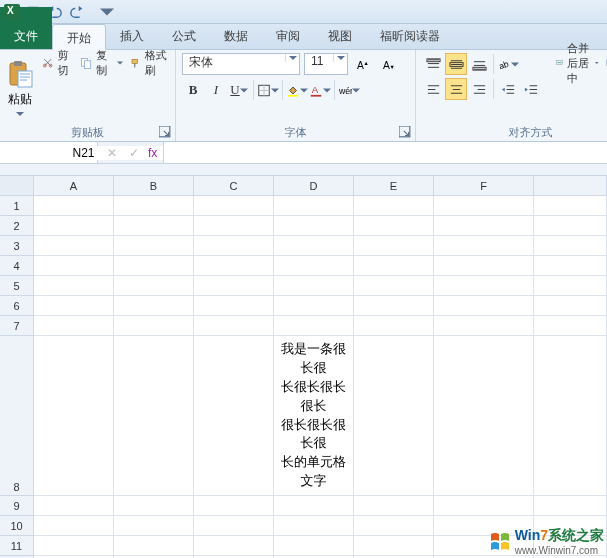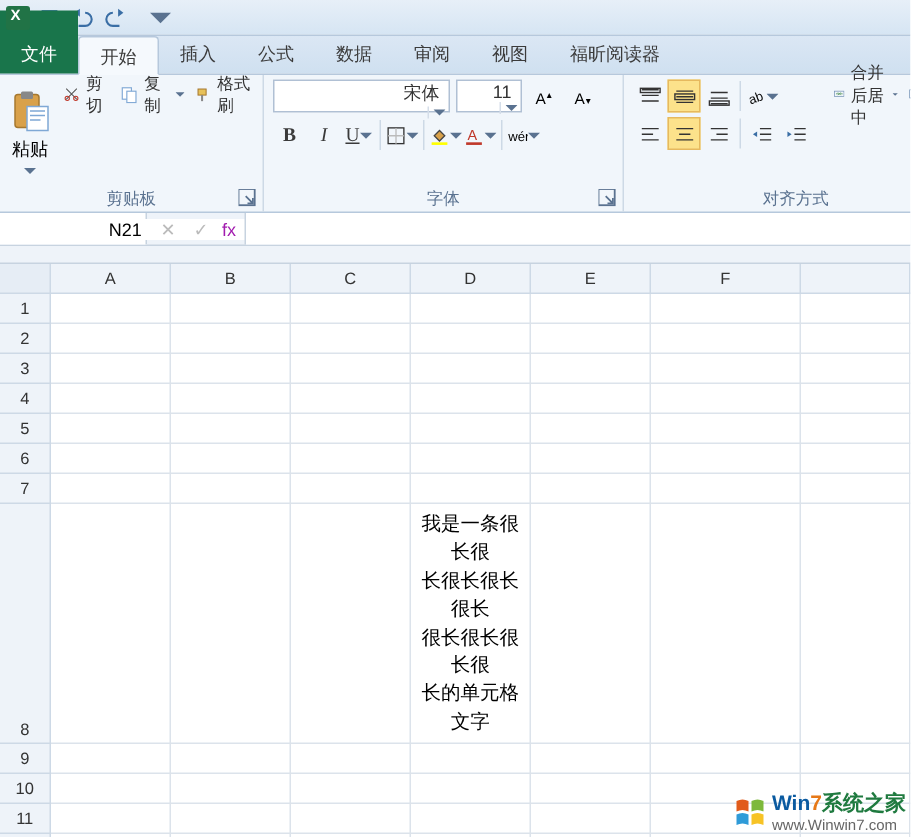--- a/index.html
+++ b/index.html
@@ -26,21 +26,21 @@
   .dlglaunch { position: absolute; right: -2px; top: 2px; width: 12px; height: 12px; color: #5a7290; cursor: pointer; }
   .group-body { display: flex; gap: 6px; flex: 1; }
 
   .paste-big { width: 34px; display: flex; flex-direction: column; align-items: center; justify-content: center; gap: 2px; cursor: pointer; }
   .paste-big .ic { width: 28px; height: 30px; }
   .col3 { display: flex; flex-direction: row; gap: 3px; justify-content: center; }
   .small-btn { display: flex; align-items: center; gap: 4px; font-size: 11px; color: #333; cursor: pointer; height: 20px; padding: 0 2px; }
   .small-btn .ic { width: 16px; height: 16px; display: inline-flex; align-items: center; justify-content: center; }
 
   .font-row { display: flex; align-items: center; gap: 4px; margin-bottom: 4px; }
-  .combo { display: flex; align-items: flex-end; border: 1px solid #b0c0d4; background: #fff; height: 22px; flex-direction: column; }
+  .combo { display: flex; align-items: flex-start; border: 1px solid #b0c0d4; background: #fff; height: 22px; }
   .combo .txt { padding: 0 6px; font-size: 12px; color: #333; }
   .combo .arr { width: 14px; border-left: 1px solid #d5dee9; display: flex; align-items: center; justify-content: center; color: #5a7290; }
   .ic-btn { width: 22px; height: 22px; display: flex; align-items: center; justify-content: center; cursor: pointer; color: #3a3a3a; }
   .ic-btn.sel { background: #fce28b; border: 1px solid #e6b95e; }
   .ic-btn svg { width: 15px; height: 15px; }
   .vsep { width: 1px; height: 20px; background: #cdd9e6; margin: 0 2px; }
 
   .font-row2 { display: flex; align-items: center; gap: 1px; }
   .drop { width: 8px; display: inline-flex; align-items: center; justify-content: center; }
 

